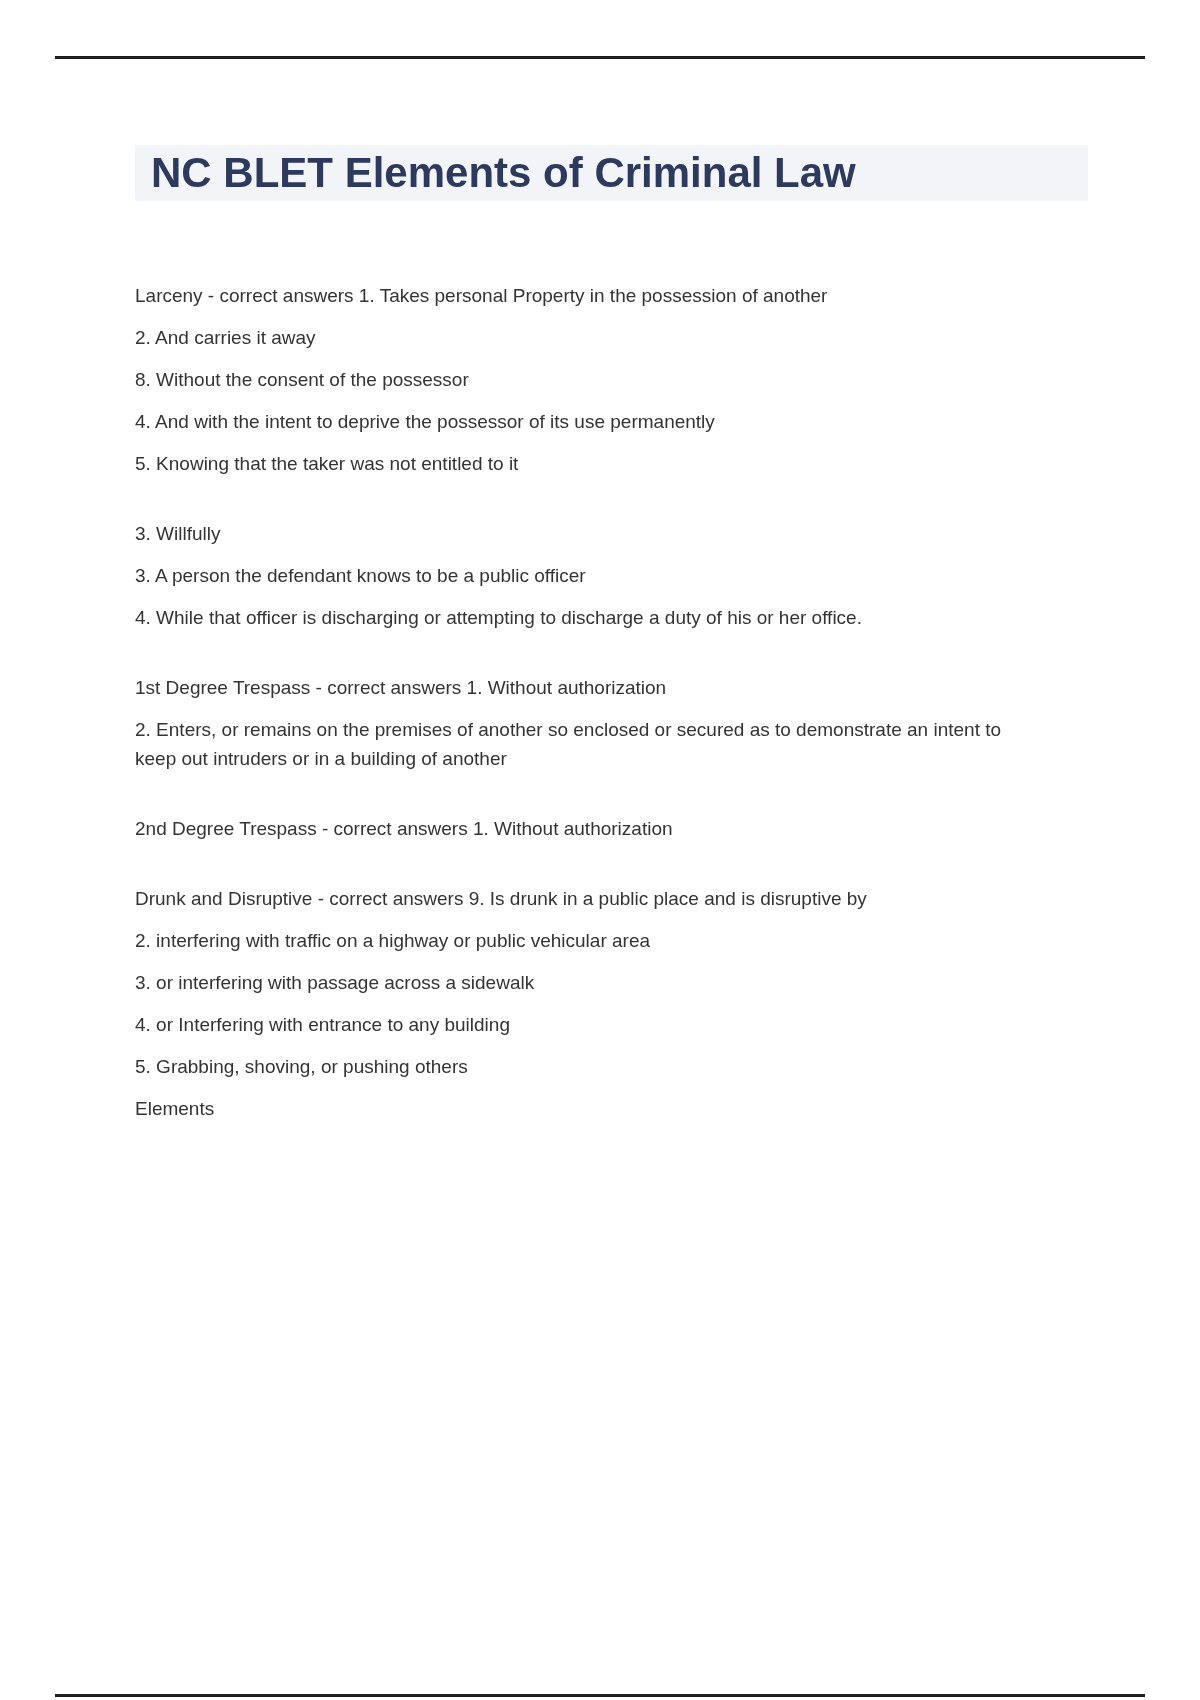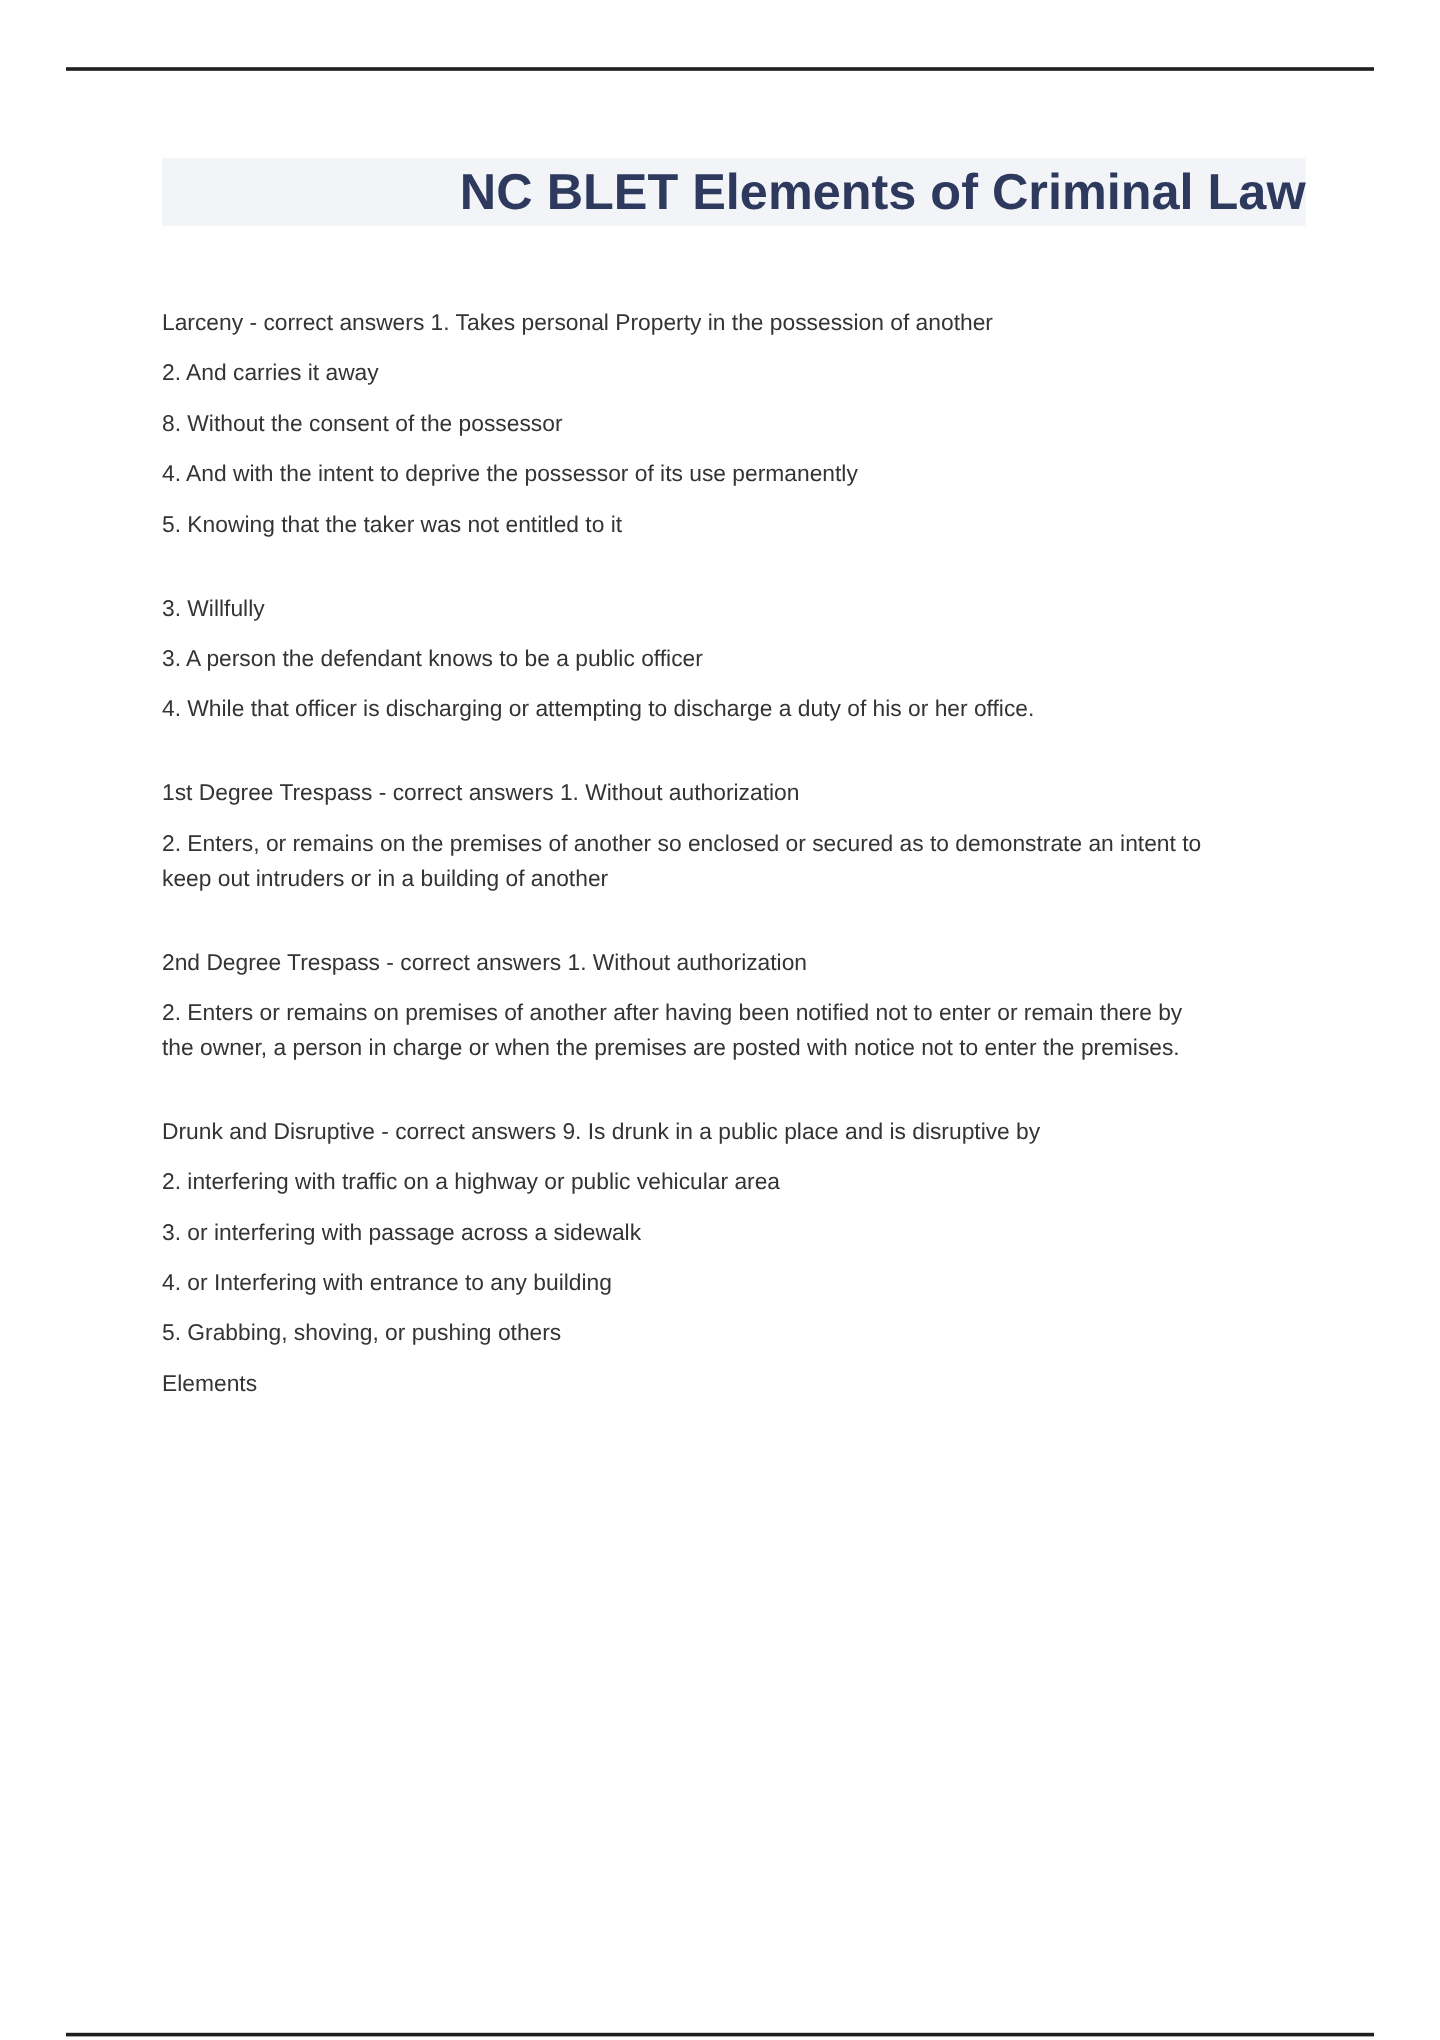--- a/index.html
+++ b/index.html
@@ -24,40 +24,39 @@
     left: 55px;
     width: 1090px;
     height: 0;
     border-top: 3px solid var(--rule-color, #1f1f1f);
   }
   .rule.top    { top: 56px; }
   .rule.bottom { top: 1694px; }
   .title-highlight {
     position: absolute;
     left: 135px;
-    top: 132px;
+    top: 145px;
     width: 953px;
     height: 56px;
     background: var(--title-highlight, #f3f4f8);
-    text-align: right;
   }
   h1.doc-title {
     margin: 0;
     padding: 0 0 0 16px;
     font-size: 42px;
     font-weight: bold;
     line-height: 56px;
     letter-spacing: 0px;
     color: var(--title-color, #2d3a5e);
     white-space: nowrap;
   }
   .doc-body {
     position: absolute;
     left: 135px;
-    top: 255px;
+    top: 281px;
     width: 868px;
     color: var(--body-color, #343434);
     font-size: 19px;
     line-height: 29px;
   }
   .section {
     margin: 0 0 41px 0;
   }
   .section p {
     margin: 0 0 13px 0;
@@ -86,21 +85,20 @@
         <p>3. Willfully</p>
         <p>3. A person the defendant knows to be a public officer</p>
         <p>4. While that officer is discharging or attempting to discharge a duty of his or her office.</p>
       </div>
       <div class="section">
         <p>1st Degree Trespass - correct answers 1. Without authorization</p>
         <p>2. Enters, or remains on the premises of another so enclosed or secured as to demonstrate an intent to keep out intruders or in a building of another</p>
       </div>
       <div class="section">
         <p>2nd Degree Trespass - correct answers 1. Without authorization</p>
-        <p>2. Enters or remains on premises of another after having been notified not to enter or remain there by the owner, a person in charge or when the premises are posted with notice not to enter the premises.</p>
       </div>
       <div class="section">
         <p>Drunk and Disruptive - correct answers 9. Is drunk in a public place and is disruptive by</p>
         <p>2. interfering with traffic on a highway or public vehicular area</p>
         <p>3. or interfering with passage across a sidewalk</p>
         <p>4. or Interfering with entrance to any building</p>
         <p>5. Grabbing, shoving, or pushing others</p>
         <p>Elements</p>
       </div>
     </div>

